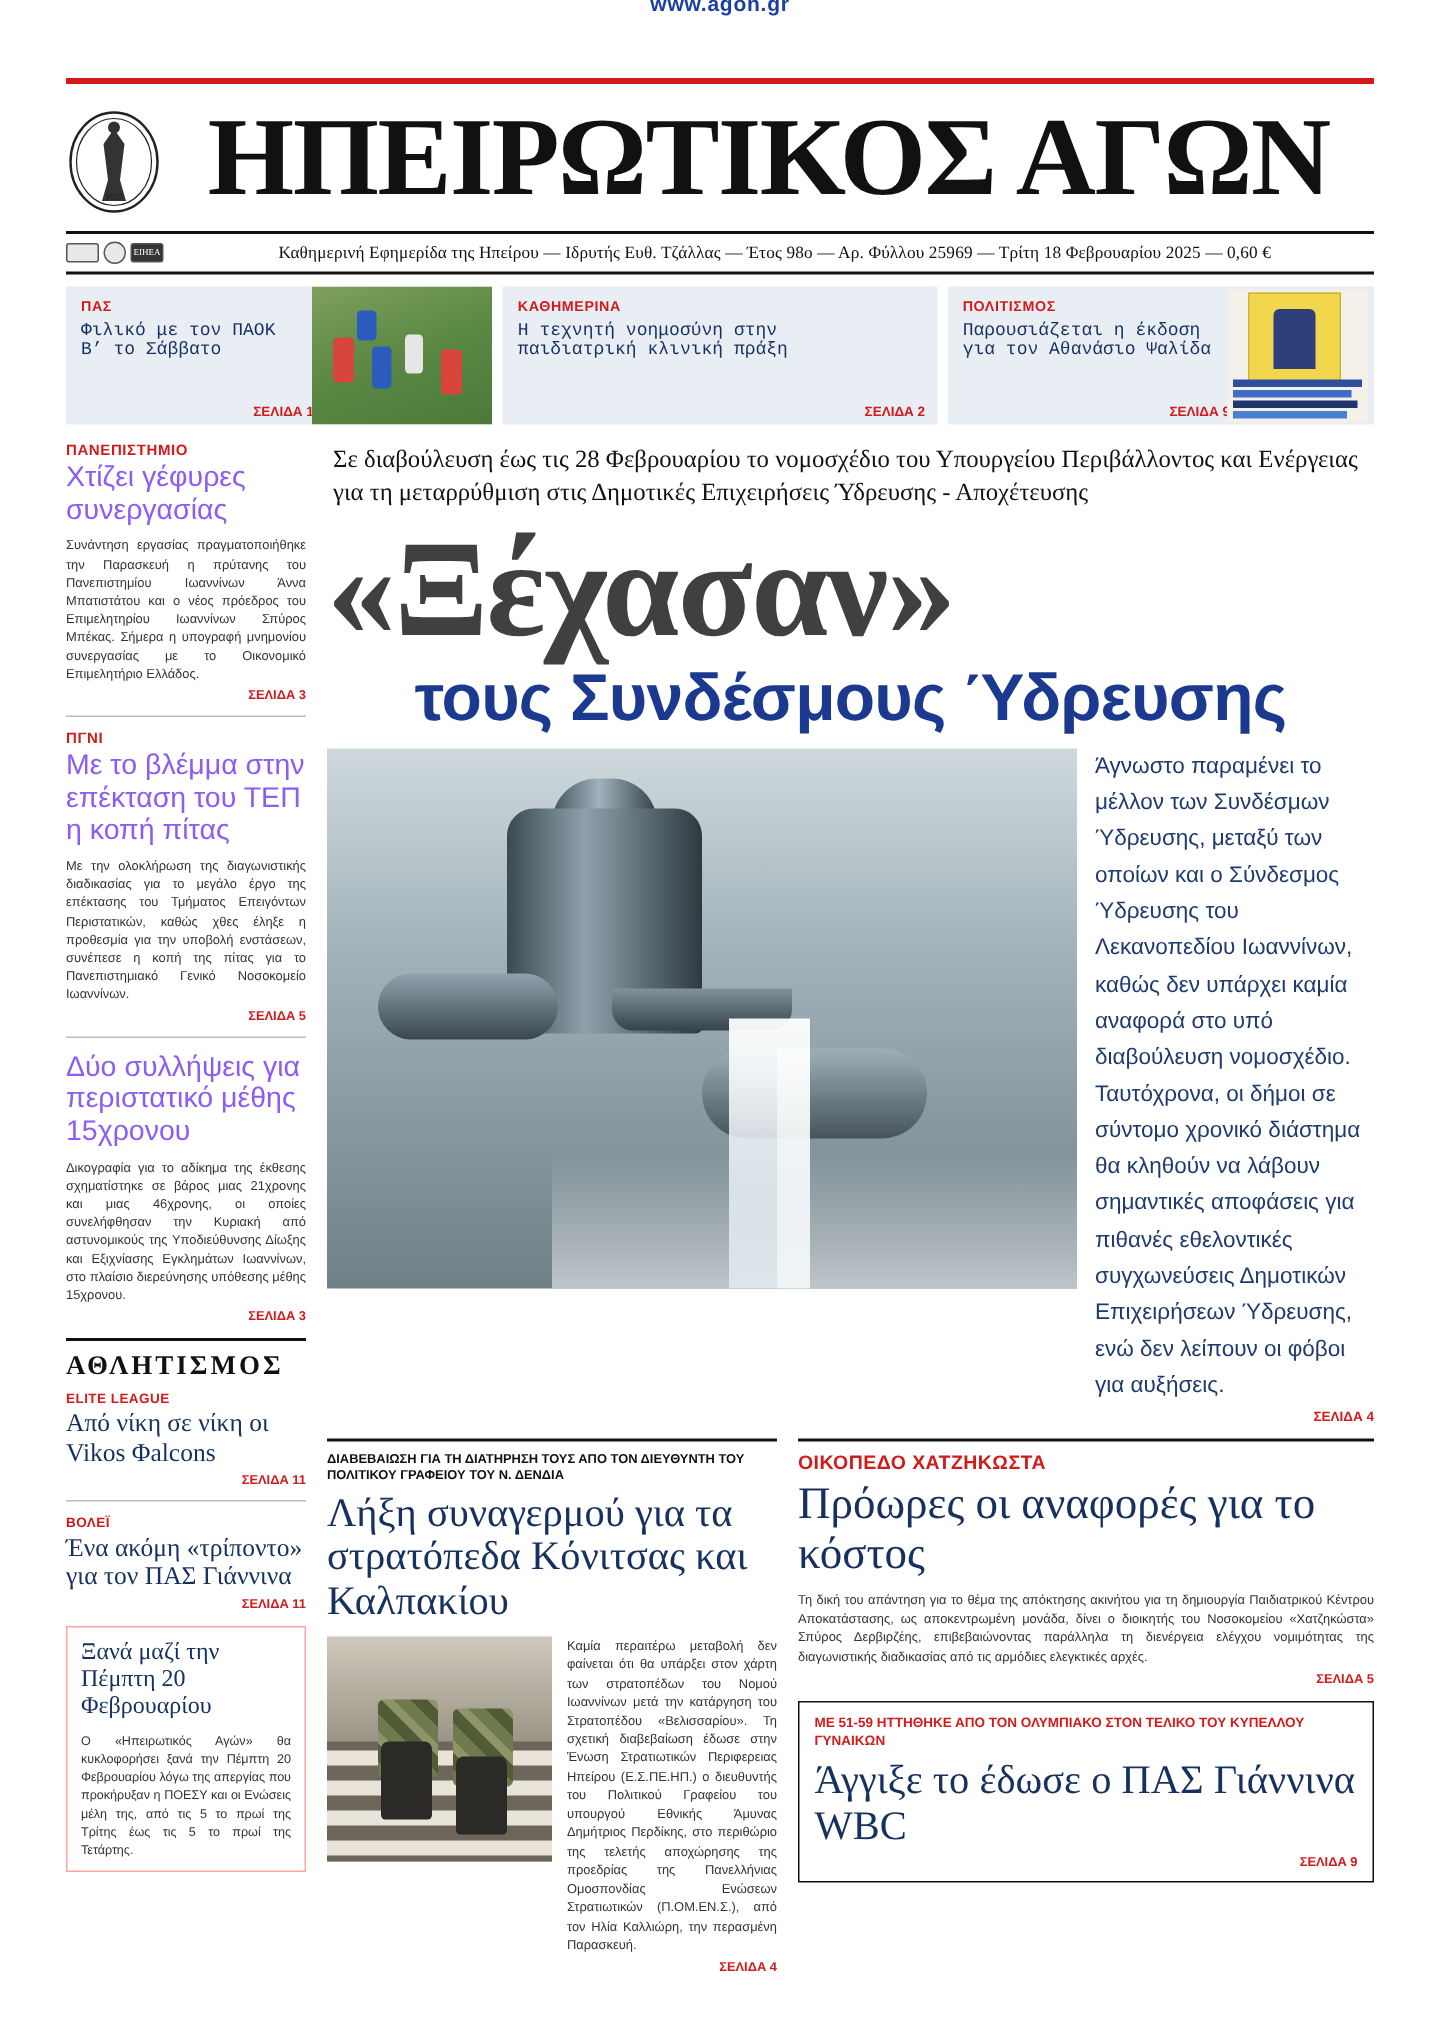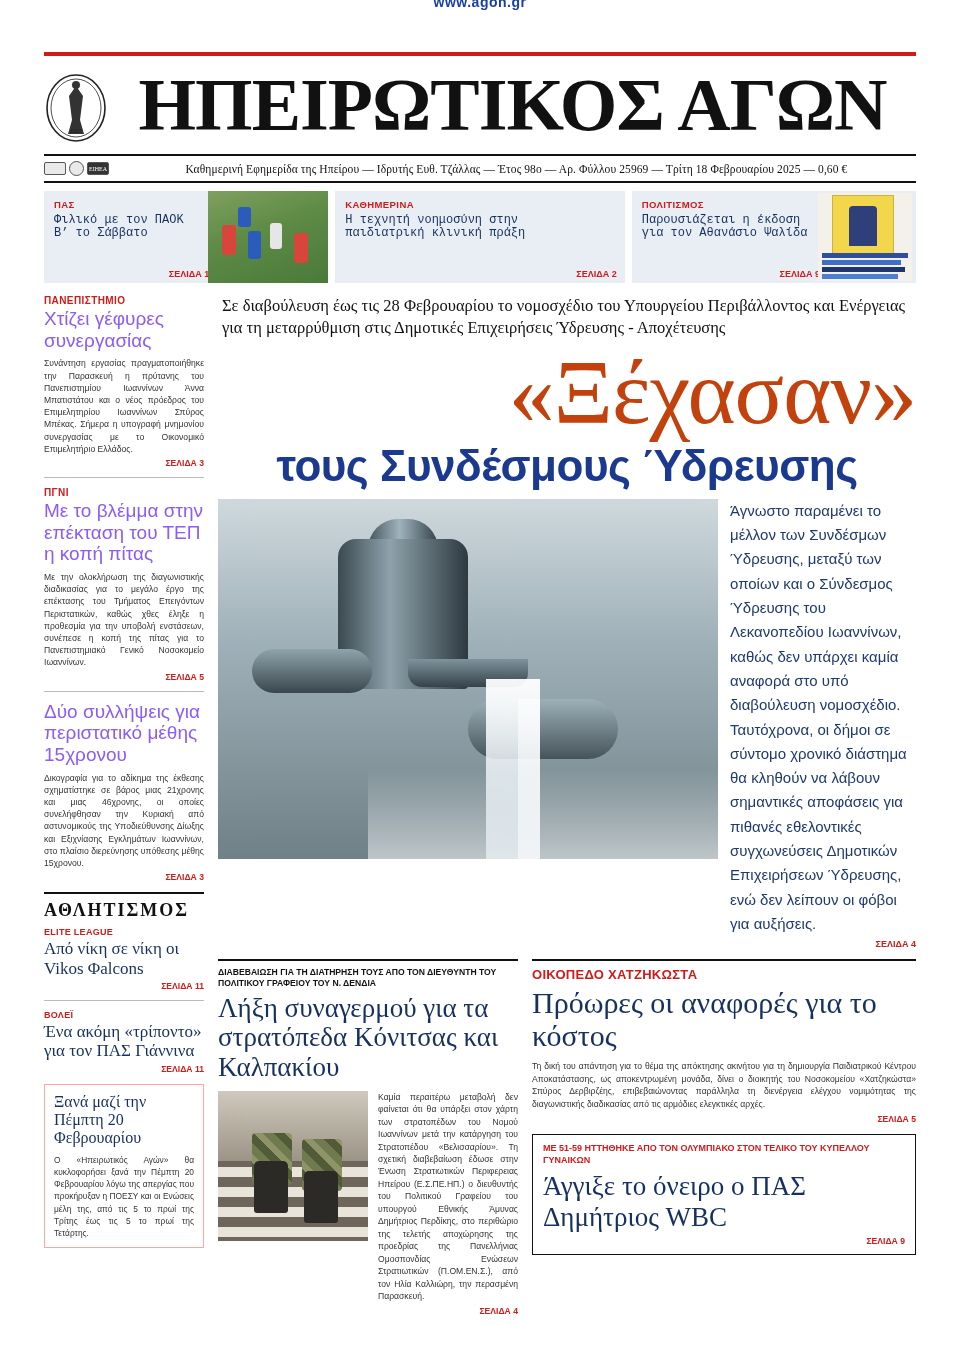--- a/index.html
+++ b/index.html
@@ -120,22 +120,22 @@
   .notice-head { font-family:"Liberation Serif", serif; font-size:16px; line-height:1.15; color:#16305f; }
   .notice-body { font-size:8.4px; line-height:1.45; color:#333; text-align:justify; margin-top:6px; }
 
   
   .lead-intro {
     font-family:"Liberation Serif", serif;
     font-size:16.5px; line-height:1.32; color:#111; text-align:left;
     padding:0 4px;
   }
   .lead-title {
-    font-family:"Liberation Serif", serif; font-weight:normal;
-    font-size:92px; line-height:0.98; text-align:right; color:#c2410c;
+    font-family:"Liberation Serif", serif; font-weight:bold;
+    font-size:92px; line-height:0.98; text-align:left; color:#404040;
     letter-spacing:-1px; margin:8px 0 0 0;
   }
   .lead-sub {
     font-family:"Liberation Sans", sans-serif; font-weight:bold;
     font-size:44px; line-height:1.05; text-align:center; color:#1b3a8f;
     margin:6px 0 10px 0; letter-spacing:-0.5px;
   }
 
   .lead-body { display:flex; gap:12px; }
   .lead-photo {
@@ -359,20 +359,20 @@
         <div class="lower-right">
           <div>
             <div class="cost-kicker">ΟΙΚΟΠΕΔΟ ΧΑΤΖΗΚΩΣΤΑ</div>
             <div class="cost-head">Πρόωρες οι αναφορές για το κόστος</div>
             <div class="lower-text wide" style="margin-top:8px;">Τη δική του απάντηση για το θέμα της απόκτησης ακινήτου για τη δημιουργία Παιδιατρικού Κέντρου Αποκατάστασης, ως αποκεντρωμένη μονάδα, δίνει ο διοικητής του Νοσοκομείου «Χατζηκώστα» Σπύρος Δερβιρζέης, επιβεβαιώνοντας παράλληλα τη διενέργεια ελέγχου νομιμότητας της διαγωνιστικής διαδικασίας από τις αρμόδιες ελεγκτικές αρχές.</div>
             <div class="ref-right">ΣΕΛΙΔΑ 5</div>
           </div>
 
           <div class="wbc-box">
             <div class="wbc-over">ΜΕ 51-59 ΗΤΤΗΘΗΚΕ ΑΠΟ ΤΟΝ ΟΛΥΜΠΙΑΚΟ ΣΤΟΝ ΤΕΛΙΚΟ ΤΟΥ ΚΥΠΕΛΛΟΥ ΓΥΝΑΙΚΩΝ</div>
-            <div class="wbc-head">Άγγιξε το όνειρο ο ΠΑΣ Δημήτριος WBC</div>
+            <div class="wbc-head">Άγγιξε το έδωσε ο ΠΑΣ Γιάννινα WBC</div>
             <div class="ref-right">ΣΕΛΙΔΑ 9</div>
           </div>
         </div>
       </div>
     </div>
   </div>
 </div>
 
 </body></html>

